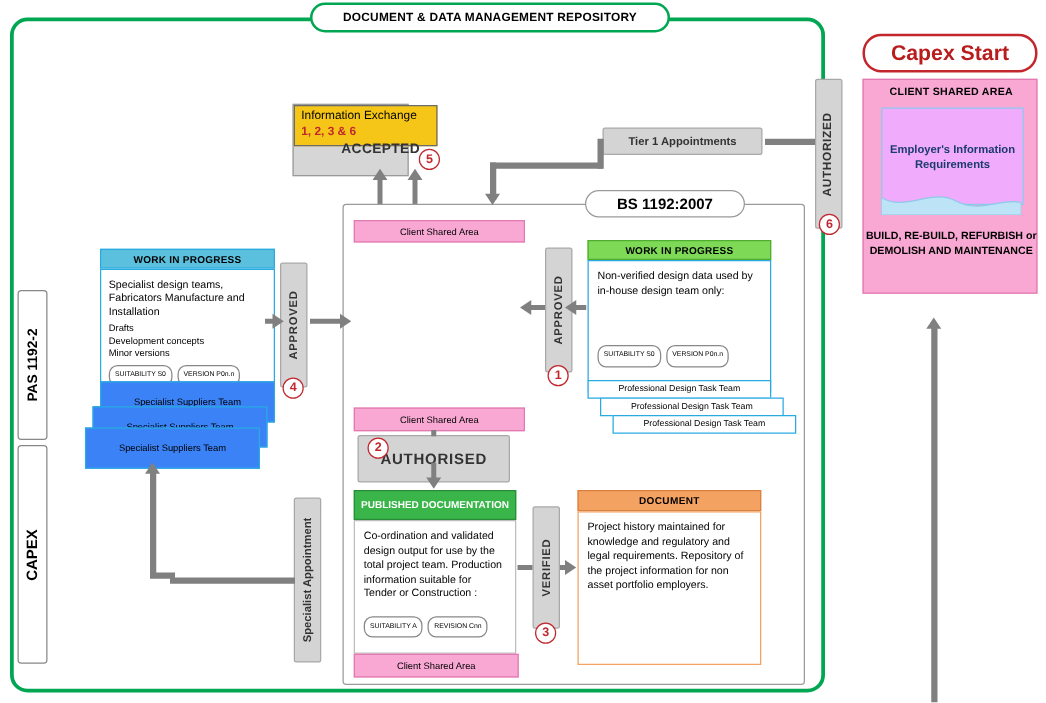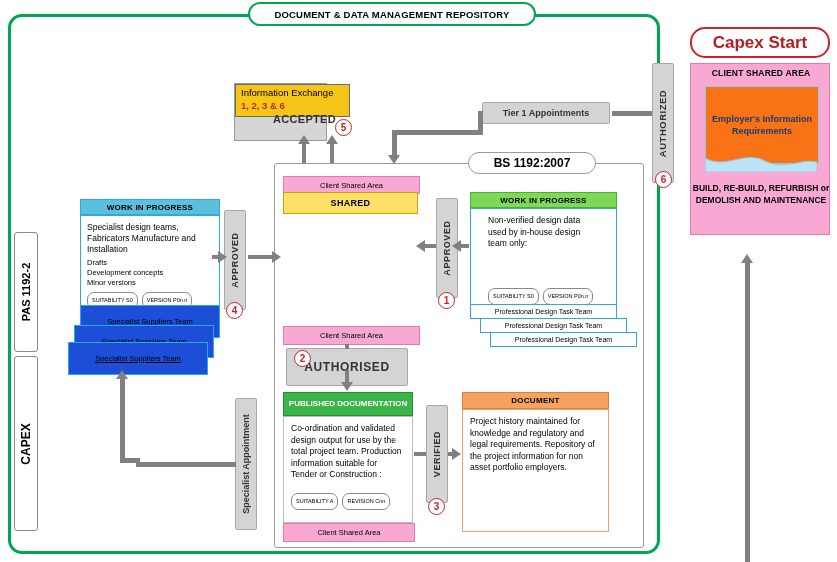--- a/index.html
+++ b/index.html
@@ -102,21 +102,21 @@
   #wip-right{left:470px;top:192px;width:147px;height:122px;}
   #wipr-head{
     position:absolute;left:0;top:0;width:147px;height:16px;
     background:#7ED957;border:1px solid #4fae2f;box-sizing:border-box;
     display:flex;align-items:center;justify-content:center;
     font-size:8px;font-weight:bold;color:#000;letter-spacing:.2px;
   }
   #wipr-body{
     position:absolute;left:0;top:16px;width:147px;height:106px;
     background:#fff;border:1.5px solid #29ABE2;box-sizing:border-box;
-    padding:6px 17px;font-size:8.5px;line-height:11.5px;color:#000;
+    padding:6px 7px;font-size:8.5px;line-height:11.5px;color:#000;
   }
   .pdt-tab{
     position:absolute;height:15px;background:#fff;border:1.5px solid #29ABE2;
     box-sizing:border-box;display:flex;align-items:center;justify-content:center;
     font-size:7px;color:#000;
   }
 
   
   #wip-left{left:72px;top:199px;width:148px;height:125px;}
   #wipl-head{
@@ -124,23 +124,23 @@
     background:#5BC0DE;border:1.5px solid #29ABE2;box-sizing:border-box;
     display:flex;align-items:center;justify-content:center;
     font-size:8px;font-weight:bold;color:#000;letter-spacing:.2px;
   }
   #wipl-body{
     position:absolute;left:8px;top:16px;width:140px;height:109px;
     background:#fff;border:1.5px solid #29ABE2;box-sizing:border-box;
     padding:6px 6px;font-size:8.5px;line-height:11px;color:#000;
   }
   .sst-tab{
-    position:absolute;height:33px;background:#1d4ed8;border:1.5px solid #29ABE2;
+    position:absolute;height:33px;background:#3b82f6;border:1.5px solid #29ABE2;
     box-sizing:border-box;display:flex;align-items:center;justify-content:center;
-    font-size:7.5px;color:#000;text-decoration:underline;
+    font-size:7.5px;color:#000;
   }
 
   
   #pub-panel{left:283px;top:392px;width:130px;height:148px;}
   #pub-head{
     position:absolute;left:0;top:0;width:130px;height:24px;
     background:#39B54A;border:1px solid #2b8c39;box-sizing:border-box;
     display:flex;align-items:center;justify-content:center;text-align:center;
     font-size:8px;font-weight:bold;color:#fff;line-height:10px;
   }
@@ -225,21 +225,21 @@
   #client-shared-area{
     left:690px;top:63px;width:140px;height:172px;
     background:#F9A8D4;border:1px solid #e07ab0;
   }
   #csa-title{
     position:absolute;left:0;top:4px;width:140px;text-align:center;
     font-size:8.5px;font-weight:bold;color:#000;letter-spacing:.2px;
   }
   #eir-box{
     position:absolute;left:14px;top:22px;width:112px;height:76px;
-    background:#f97316;border:1px solid #8ec9e8;
+    background:#f0abfc;border:1px solid #8ec9e8;
     display:flex;align-items:center;justify-content:center;text-align:center;
     font-size:9px;font-weight:bold;color:#1B3B6F;line-height:12px;
   }
   #eir-wave{position:absolute;left:14px;top:92px;width:112px;height:16px;}
   #csa-foot{
     position:absolute;left:0;top:118px;width:140px;text-align:center;
     font-size:8.5px;font-weight:bold;color:#000;line-height:12px;
   }
   #authorized-gate{
     left:652px;top:63px;width:22px;height:120px;
@@ -284,21 +284,20 @@
 <div class="abs arrow-line" style="left:302px;top:143px;width:4px;height:34px;"></div>
 <div class="abs arrow-head ah-up" style="left:298px;top:135px;"></div>
 <div class="abs arrow-line" style="left:330px;top:143px;width:4px;height:34px;"></div>
 <div class="abs arrow-head ah-up" style="left:326px;top:135px;"></div>
 
 <div class="abs" id="bs-box"></div>
 <div class="abs" id="bs-label">BS 1192:2007</div>
 
 <div class="abs" id="shared-panel">
   <div class="pinkstrip" id="shared-top">Client Shared Area</div>
-  <div id="shared-head">SHARED</div>
   <div class="pinkstrip" id="shared-bot">Client Shared Area</div>
 </div>
 
 <div class="abs" id="wip-right">
   <div id="wipr-head">WORK IN PROGRESS</div>
   <div id="wipr-body">
     <div>Non-verified design data used by in-house design team only:</div>
     <div class="chips" style="margin-top:38px;">
       <span class="chip">SUITABILITY S0</span>
       <span class="chip">VERSION P0n.n</span>

